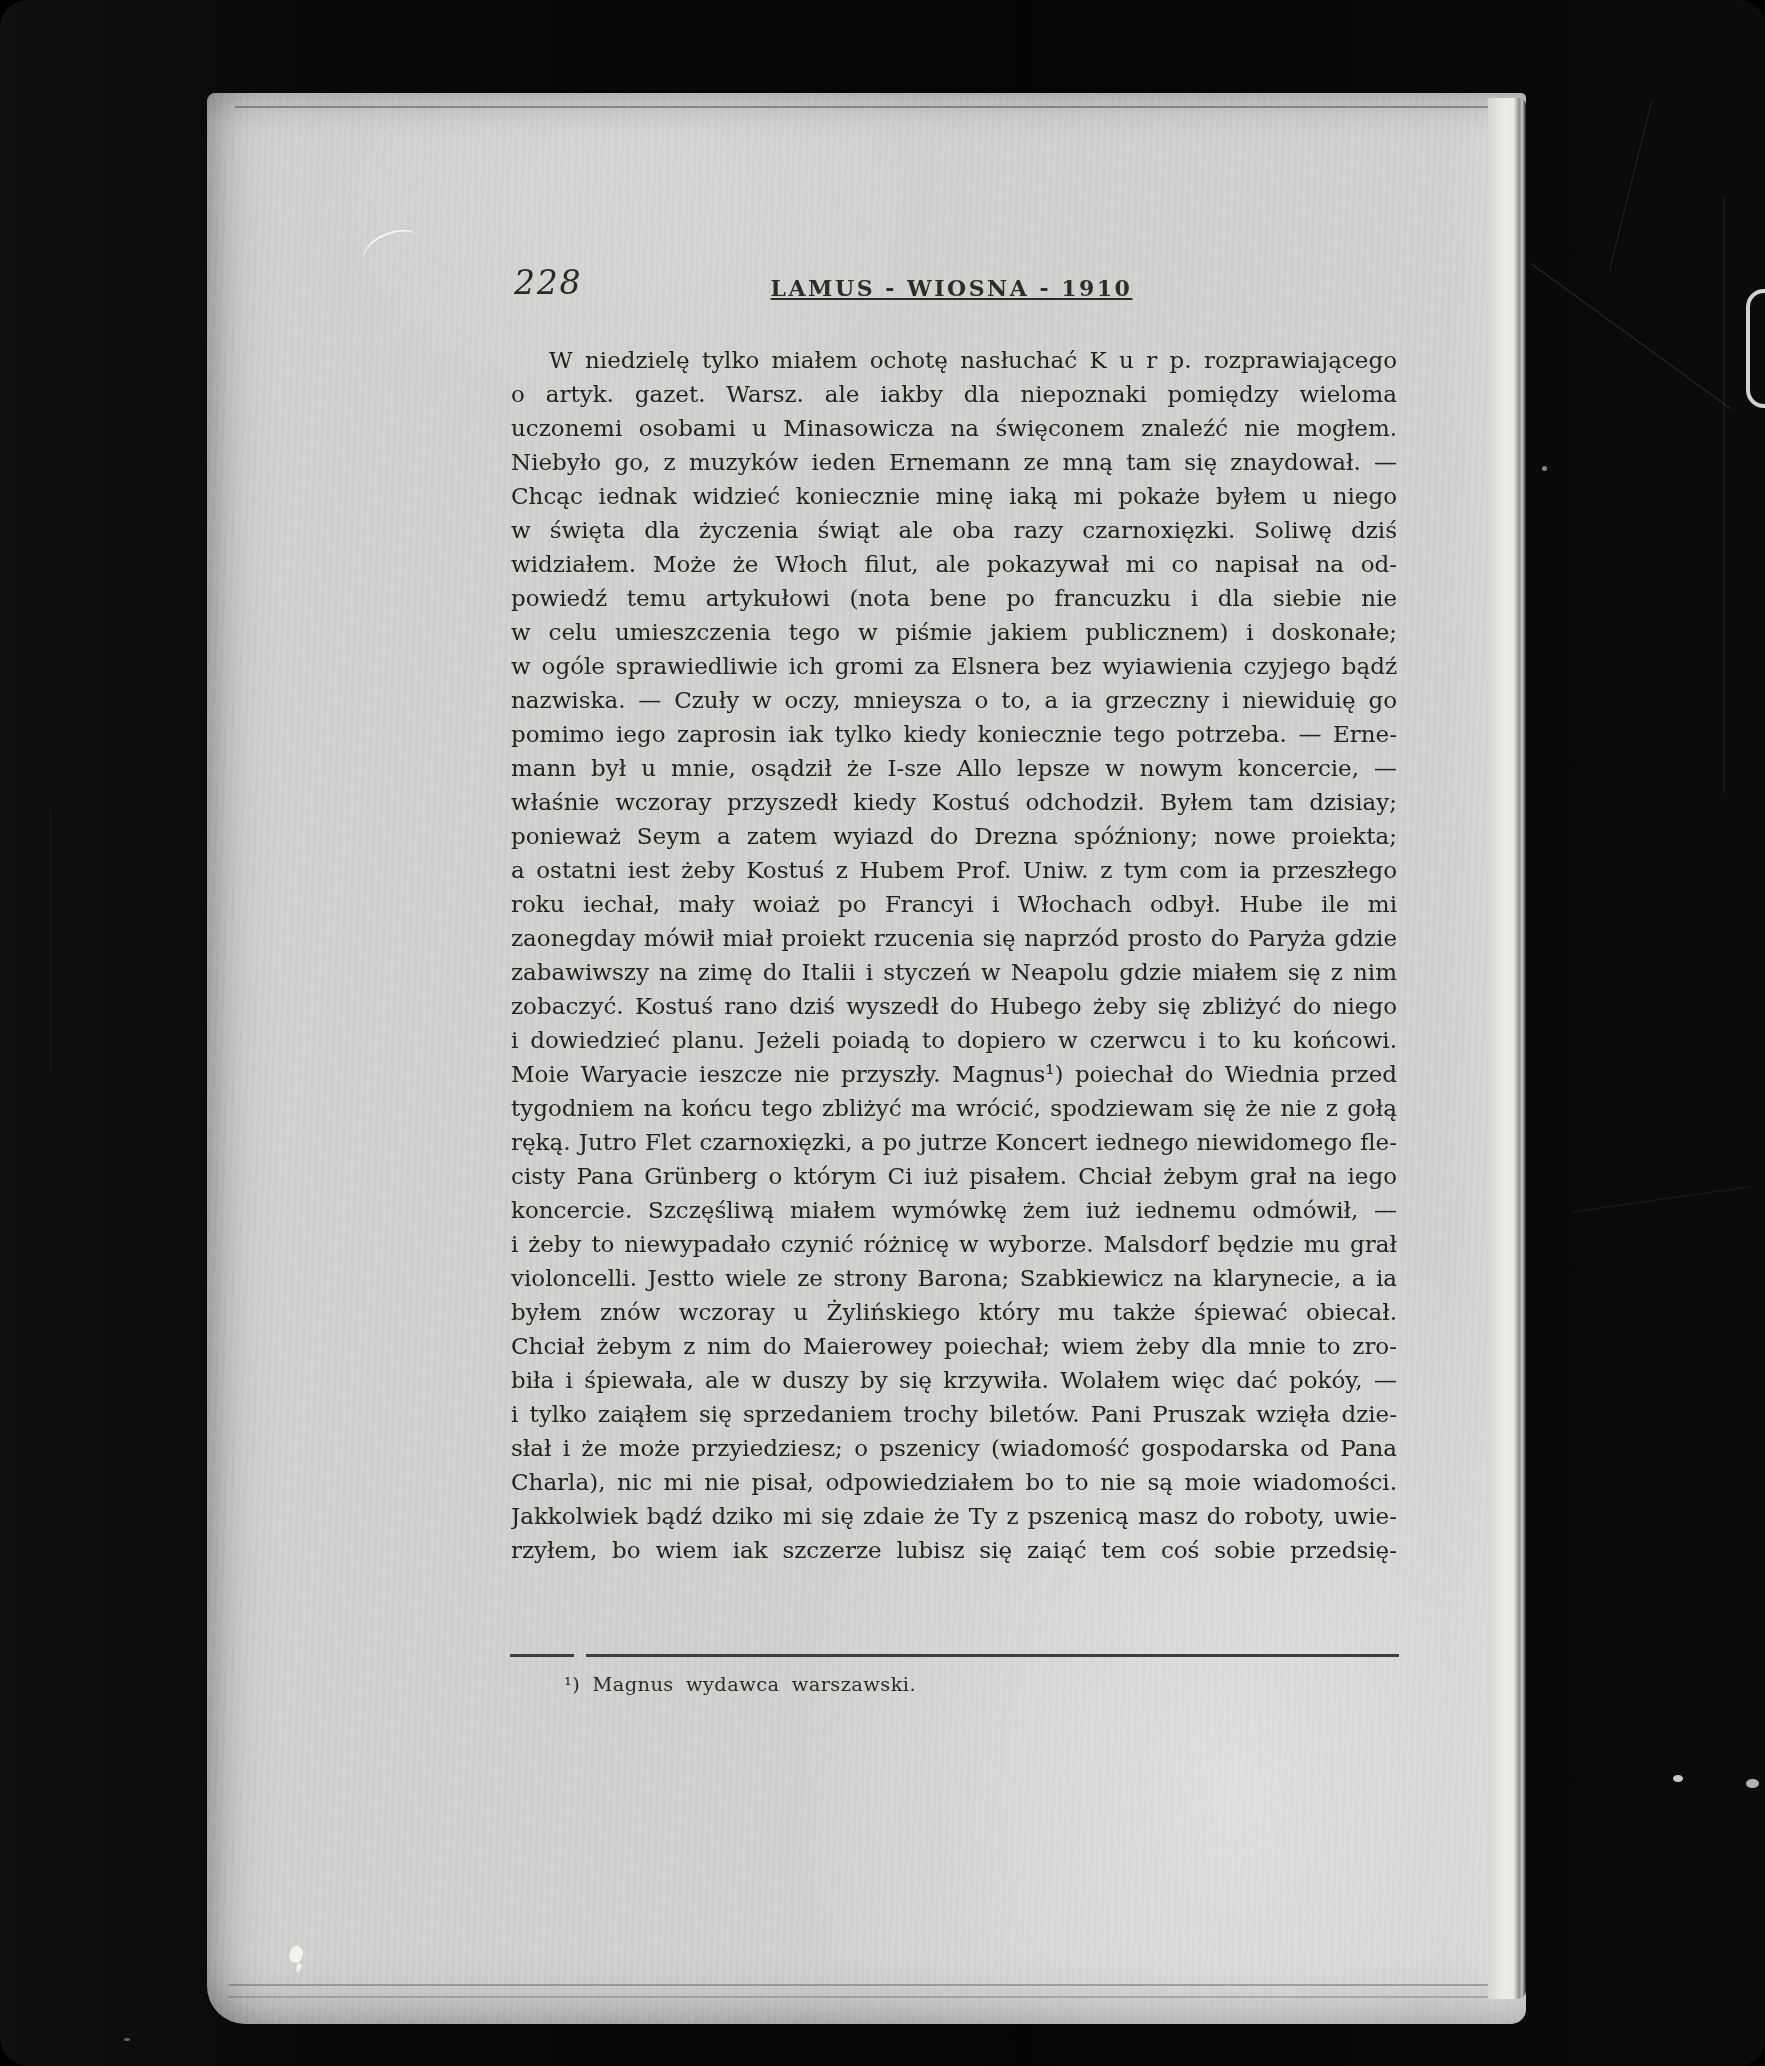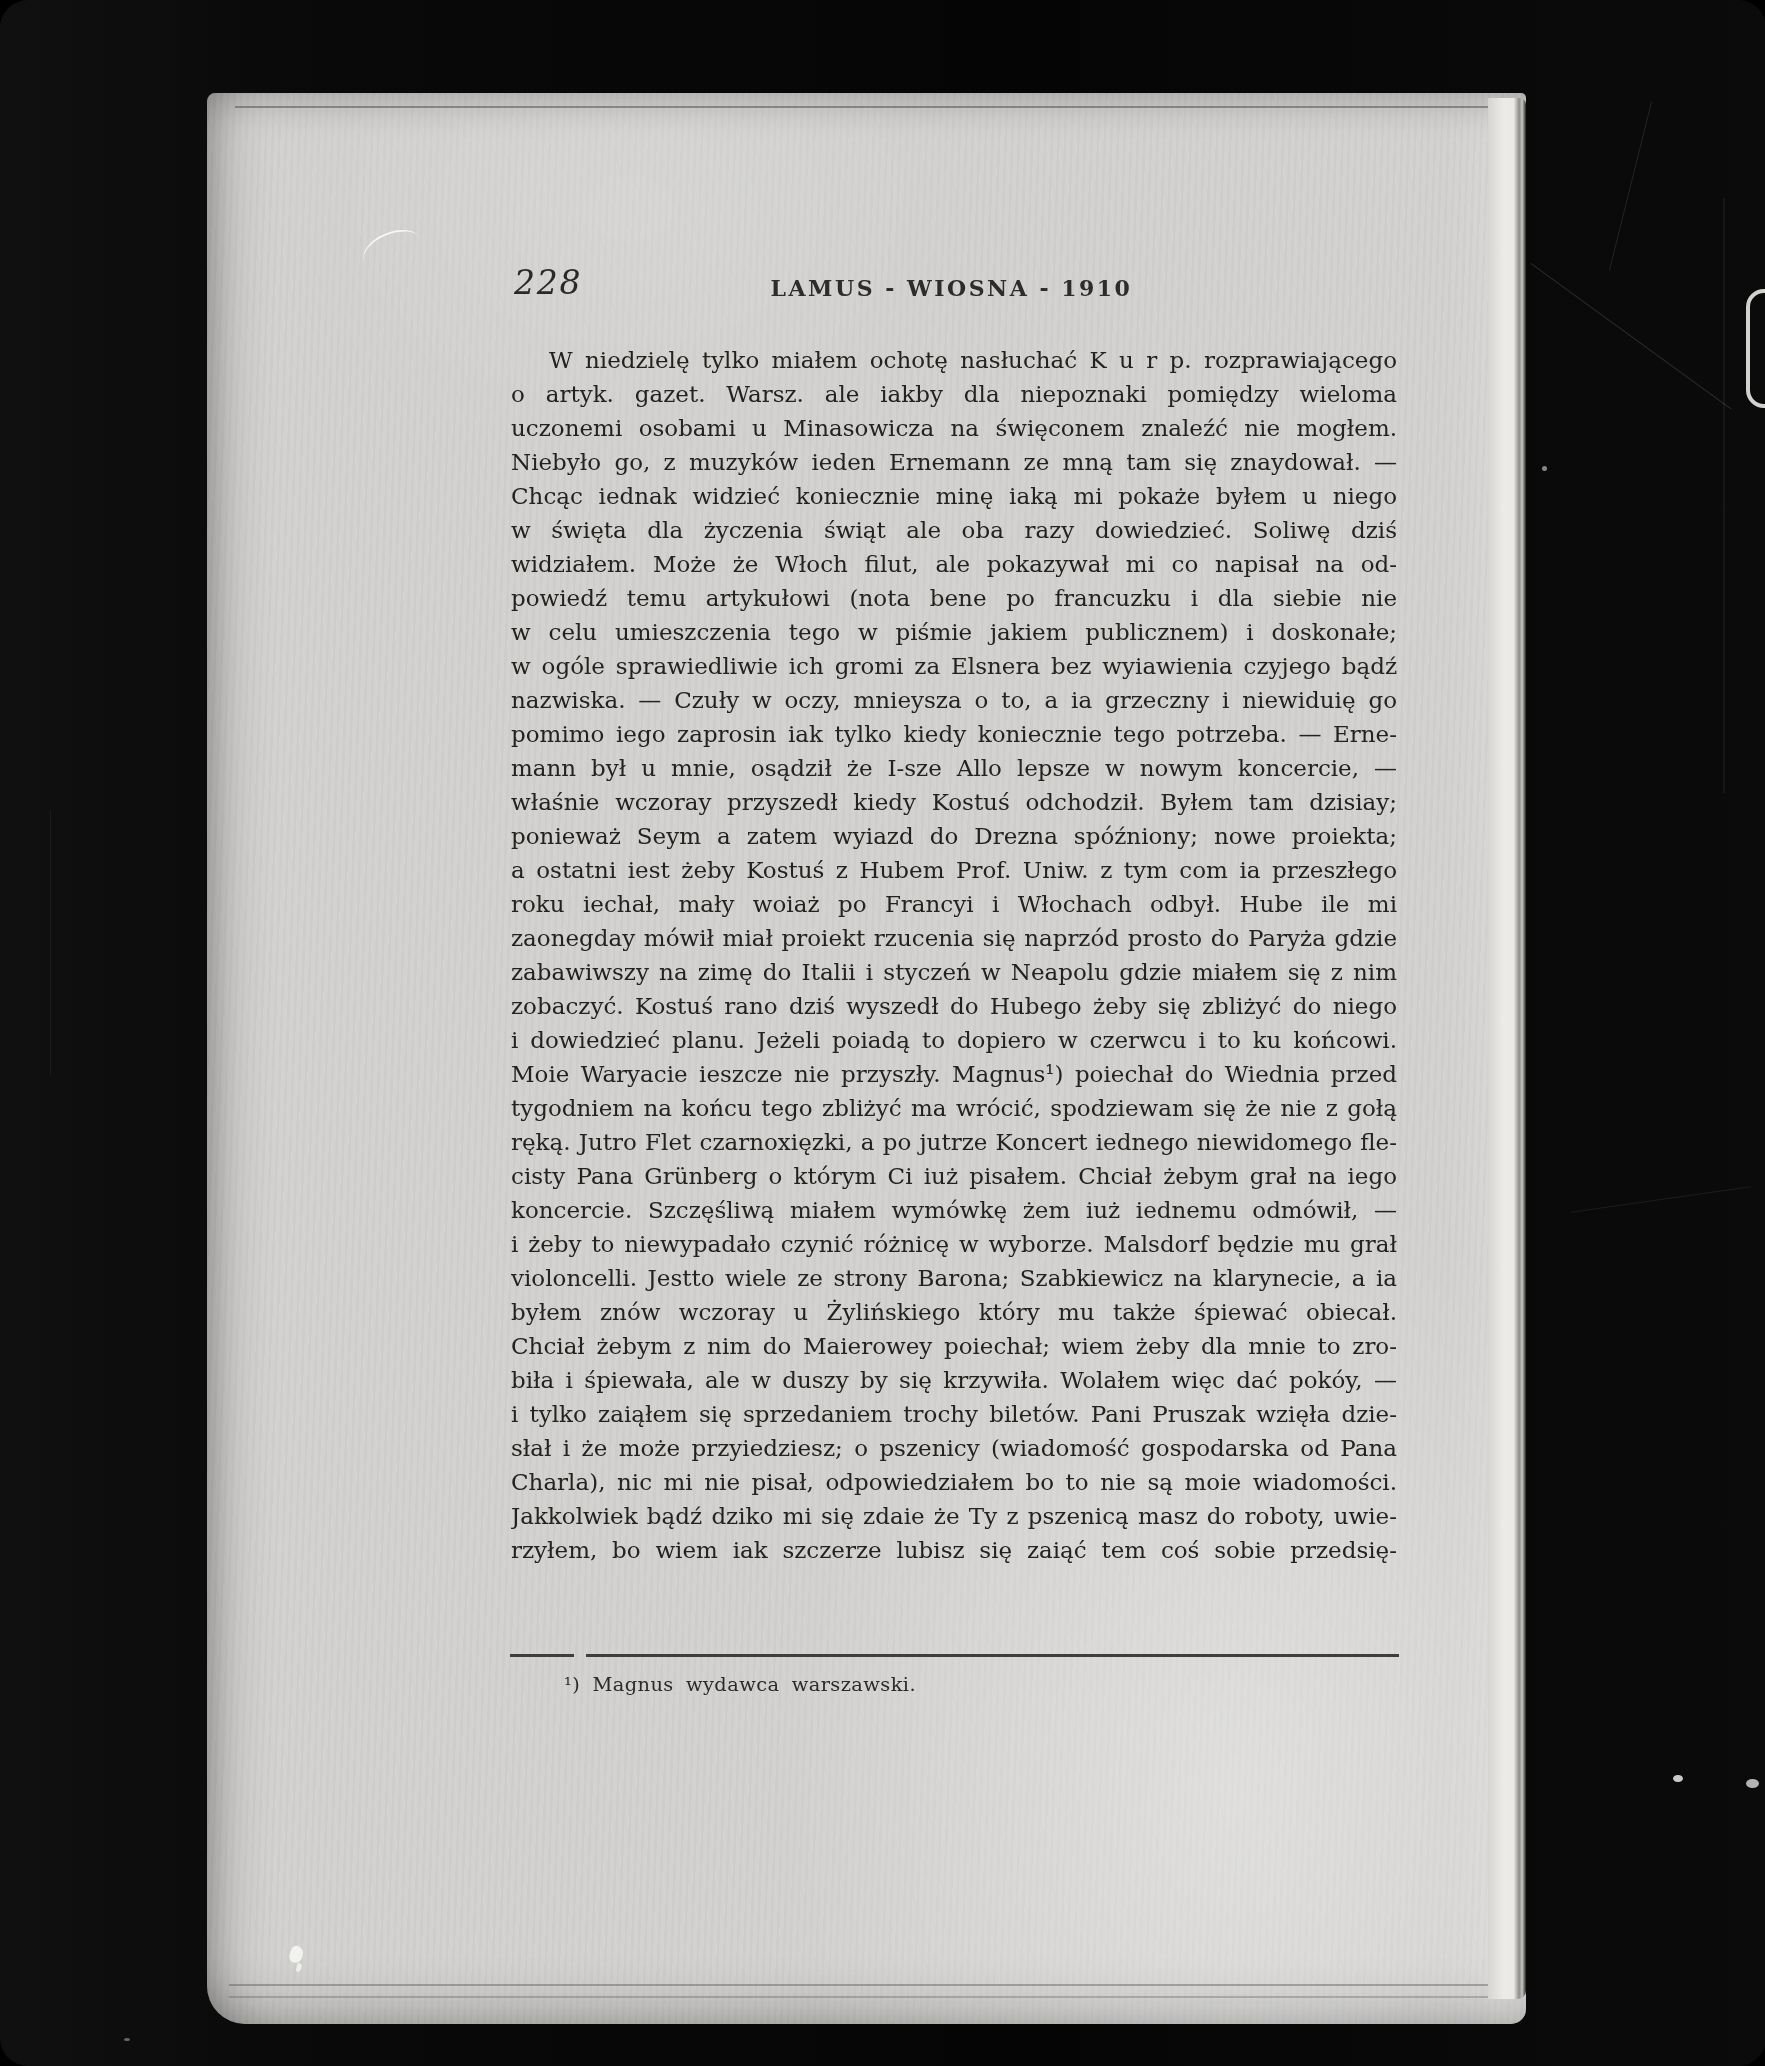--- a/index.html
+++ b/index.html
@@ -53,21 +53,21 @@
     background:linear-gradient(90deg,#d6d5d1 0%,var(--paper-edge,#edebe7) 40%,#ebe9e5 68%,#8d8c88 82%,#c6c5c1 90%,#232323 100%);
     border-radius:0 6.6px 8.3px 0;
   }
   
   .pagenum{
     position:absolute;left:307px;top:170px;
     font-size:33px;font-style:italic;letter-spacing:1.7px;color:#2b2926;
   }
   .running-head{
     position:absolute;left:280px;top:182px;width:929px;text-align:center;
-    font-size:22px;font-weight:bold;letter-spacing:2.5px;color:#2e2c29;white-space:nowrap;
+    font-size:22px;font-weight:bold;letter-spacing:2.5px;color:#2e2c29;white-space:nowrap;text-decoration:underline;
   }
   
   .body-col{
     position:absolute;left:304px;top:250px;width:886px;
     font-size:23px;line-height:34px;color:var(--ink,#24221f);
     text-rendering:optimizeLegibility;
   }
   .tline{height:34px;overflow:hidden;text-align:justify;text-align-last:justify;}
   .tline.first{padding-left:38px;}
   
@@ -102,21 +102,21 @@
 
     <div class="pagenum">228</div>
     <div class="running-head">LAMUS - WIOSNA - 1910</div>
 
     <div class="body-col">
         <div class="tline first">W niedzielę tylko miałem ochotę nasłuchać K u r p. rozprawiającego</div>
         <div class="tline">o artyk. gazet. Warsz. ale iakby dla niepoznaki pomiędzy wieloma</div>
         <div class="tline">uczonemi osobami u Minasowicza na święconem znaleźć nie mogłem.</div>
         <div class="tline">Niebyło go, z muzyków ieden Ernemann ze mną tam się znaydował. —</div>
         <div class="tline">Chcąc iednak widzieć koniecznie minę iaką mi pokaże byłem u niego</div>
-        <div class="tline">w święta dla życzenia świąt ale oba razy dowiedzieć. Soliwę dziś</div>
+        <div class="tline">w święta dla życzenia świąt ale oba razy czarnoxięzki. Soliwę dziś</div>
         <div class="tline">widziałem. Może że Włoch filut, ale pokazywał mi co napisał na od-</div>
         <div class="tline">powiedź temu artykułowi (nota bene po francuzku i dla siebie nie</div>
         <div class="tline">w celu umieszczenia tego w piśmie jakiem publicznem) i doskonałe;</div>
         <div class="tline">w ogóle sprawiedliwie ich gromi za Elsnera bez wyiawienia czyjego bądź</div>
         <div class="tline">nazwiska. — Czuły w oczy, mnieysza o to, a ia grzeczny i niewiduię go</div>
         <div class="tline">pomimo iego zaprosin iak tylko kiedy koniecznie tego potrzeba. — Erne-</div>
         <div class="tline">mann był u mnie, osądził że I-sze Allo lepsze w nowym koncercie, —</div>
         <div class="tline">właśnie wczoray przyszedł kiedy Kostuś odchodził. Byłem tam dzisiay;</div>
         <div class="tline">ponieważ Seym a zatem wyiazd do Drezna spóźniony; nowe proiekta;</div>
         <div class="tline">a ostatni iest żeby Kostuś z Hubem Prof. Uniw. z tym com ia przeszłego</div>

